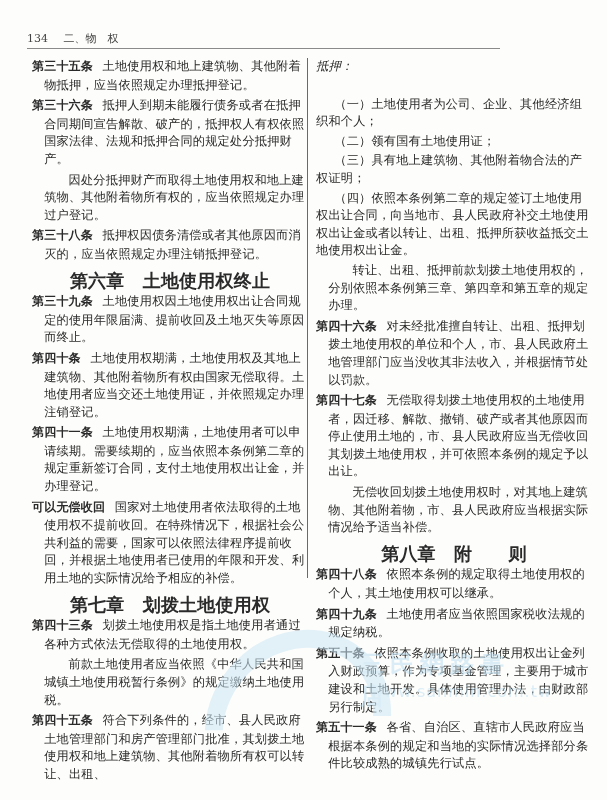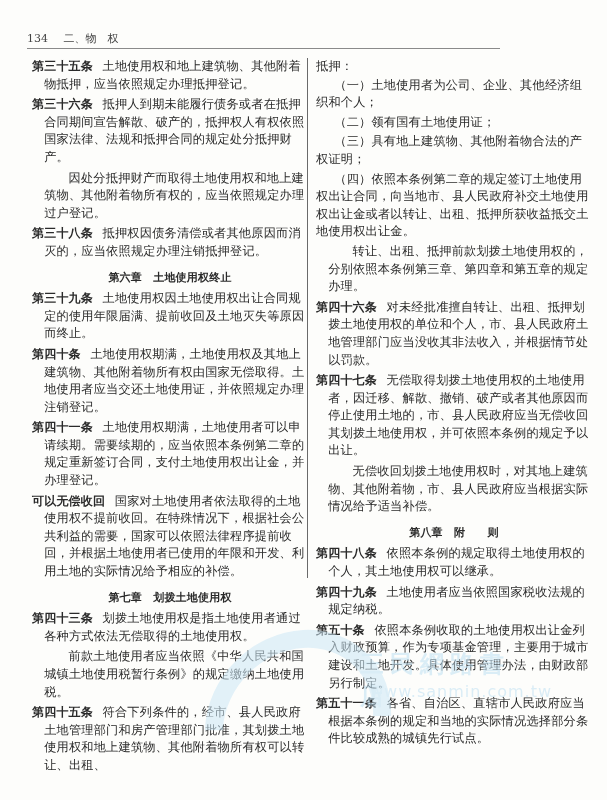--- a/index.html
+++ b/index.html
@@ -22,26 +22,26 @@
     position:absolute; top:58px; width:276px;
     font-size:12.2px; line-height:17.6px; letter-spacing:0.2px;
   }
   .col-left { left:32px; }
   .col-right { left:316px; }
   .divider {
     position:absolute; left:307px; top:58px; width:1px; height:520px;
     background:#6a6a6a;
   }
   .art { text-indent:-1em; padding-left:1em; margin:0 0 3px 0; }
-  .art .lbl { font-weight:bold; margin-right:0.8em; font-family:Liberation Sans, sans-serif; font-size:12px;}
+  .art .lbl { font-weight:bold; margin-right:0.8em; font-family:Liberation Mono, monospace; font-size:12px;}
   .para-cont { padding-left:1em; text-indent:2em; margin:0 0 3px 0; }
   .item { text-indent:1.5em; margin:0 0 2px 0; }
   .chapter {
     text-align:center; font-weight:bold; margin:8px 0 4px 0;
-    font-family:"DejaVu Sans","Liberation Sans",sans-serif; font-size:11px;
+    font-family:"DejaVu Sans","Liberation Sans",sans-serif; font-size:18px;
     word-spacing:0.6em;
   }
   .watermark {
     position:absolute; left:200px; top:630px; width:330px; height:80px;
     color:#bfe0f2; opacity:0.55; pointer-events:none;
     font-family:"DejaVu Sans",sans-serif;
   }
   .watermark .wm-cn { font-size:24px; font-weight:bold; letter-spacing:6px; position:absolute; left:160px; top:18px; }
   .watermark .wm-url { font-size:16px; position:absolute; left:170px; top:52px; letter-spacing:1px;}
   .watermark .wm-arc {
@@ -69,21 +69,21 @@
     <p class="art"><span class="lbl">第四十条</span><span>土地使用权期满，土地使用权及其地上建筑物、其他附着物所有权由国家无偿取得。土地使用者应当交还土地使用证，并依照规定办理注销登记。</span></p>
     <p class="art"><span class="lbl">第四十一条</span><span>土地使用权期满，土地使用者可以申请续期。需要续期的，应当依照本条例第二章的规定重新签订合同，支付土地使用权出让金，并办理登记。</span></p>
     <p class="art"><span class="lbl">可以无偿收回</span><span>国家对土地使用者依法取得的土地使用权不提前收回。在特殊情况下，根据社会公共利益的需要，国家可以依照法律程序提前收回，并根据土地使用者已使用的年限和开发、利用土地的实际情况给予相应的补偿。</span></p>
     <p class="chapter">第七章　划拨土地使用权</p>
     <p class="art"><span class="lbl">第四十三条</span><span>划拨土地使用权是指土地使用者通过各种方式依法无偿取得的土地使用权。</span></p>
     <p class="para-cont">前款土地使用者应当依照《中华人民共和国城镇土地使用税暂行条例》的规定缴纳土地使用税。</p>
     <p class="art"><span class="lbl">第四十五条</span><span>符合下列条件的，经市、县人民政府土地管理部门和房产管理部门批准，其划拨土地使用权和地上建筑物、其他附着物所有权可以转让、出租、</span></p>
   </div>
 <div class="divider"></div>
 <div class="col col-right" id="col-right">
-    <p class="plain" style="margin: 0px 0px 1px;">抵押：</p>
+    <p class="plain" style="margin: 0px 0px 20px; font-style: italic;">抵押：</p>
     <p class="item">（一）土地使用者为公司、企业、其他经济组织和个人；</p>
     <p class="item">（二）领有国有土地使用证；</p>
     <p class="item">（三）具有地上建筑物、其他附着物合法的产权证明；</p>
     <p class="item">（四）依照本条例第二章的规定签订土地使用权出让合同，向当地市、县人民政府补交土地使用权出让金或者以转让、出租、抵押所获收益抵交土地使用权出让金。</p>
     <p class="para-cont">转让、出租、抵押前款划拨土地使用权的，分别依照本条例第三章、第四章和第五章的规定办理。</p>
     <p class="art"><span class="lbl">第四十六条</span><span>对未经批准擅自转让、出租、抵押划拨土地使用权的单位和个人，市、县人民政府土地管理部门应当没收其非法收入，并根据情节处以罚款。</span></p>
     <p class="art"><span class="lbl">第四十七条</span><span>无偿取得划拨土地使用权的土地使用者，因迁移、解散、撤销、破产或者其他原因而停止使用土地的，市、县人民政府应当无偿收回其划拨土地使用权，并可依照本条例的规定予以出让。</span></p>
     <p class="para-cont">无偿收回划拨土地使用权时，对其地上建筑物、其他附着物，市、县人民政府应当根据实际情况给予适当补偿。</p>
     <p class="chapter">第八章　附　　则</p>
     <p class="art"><span class="lbl">第四十八条</span><span>依照本条例的规定取得土地使用权的个人，其土地使用权可以继承。</span></p>

